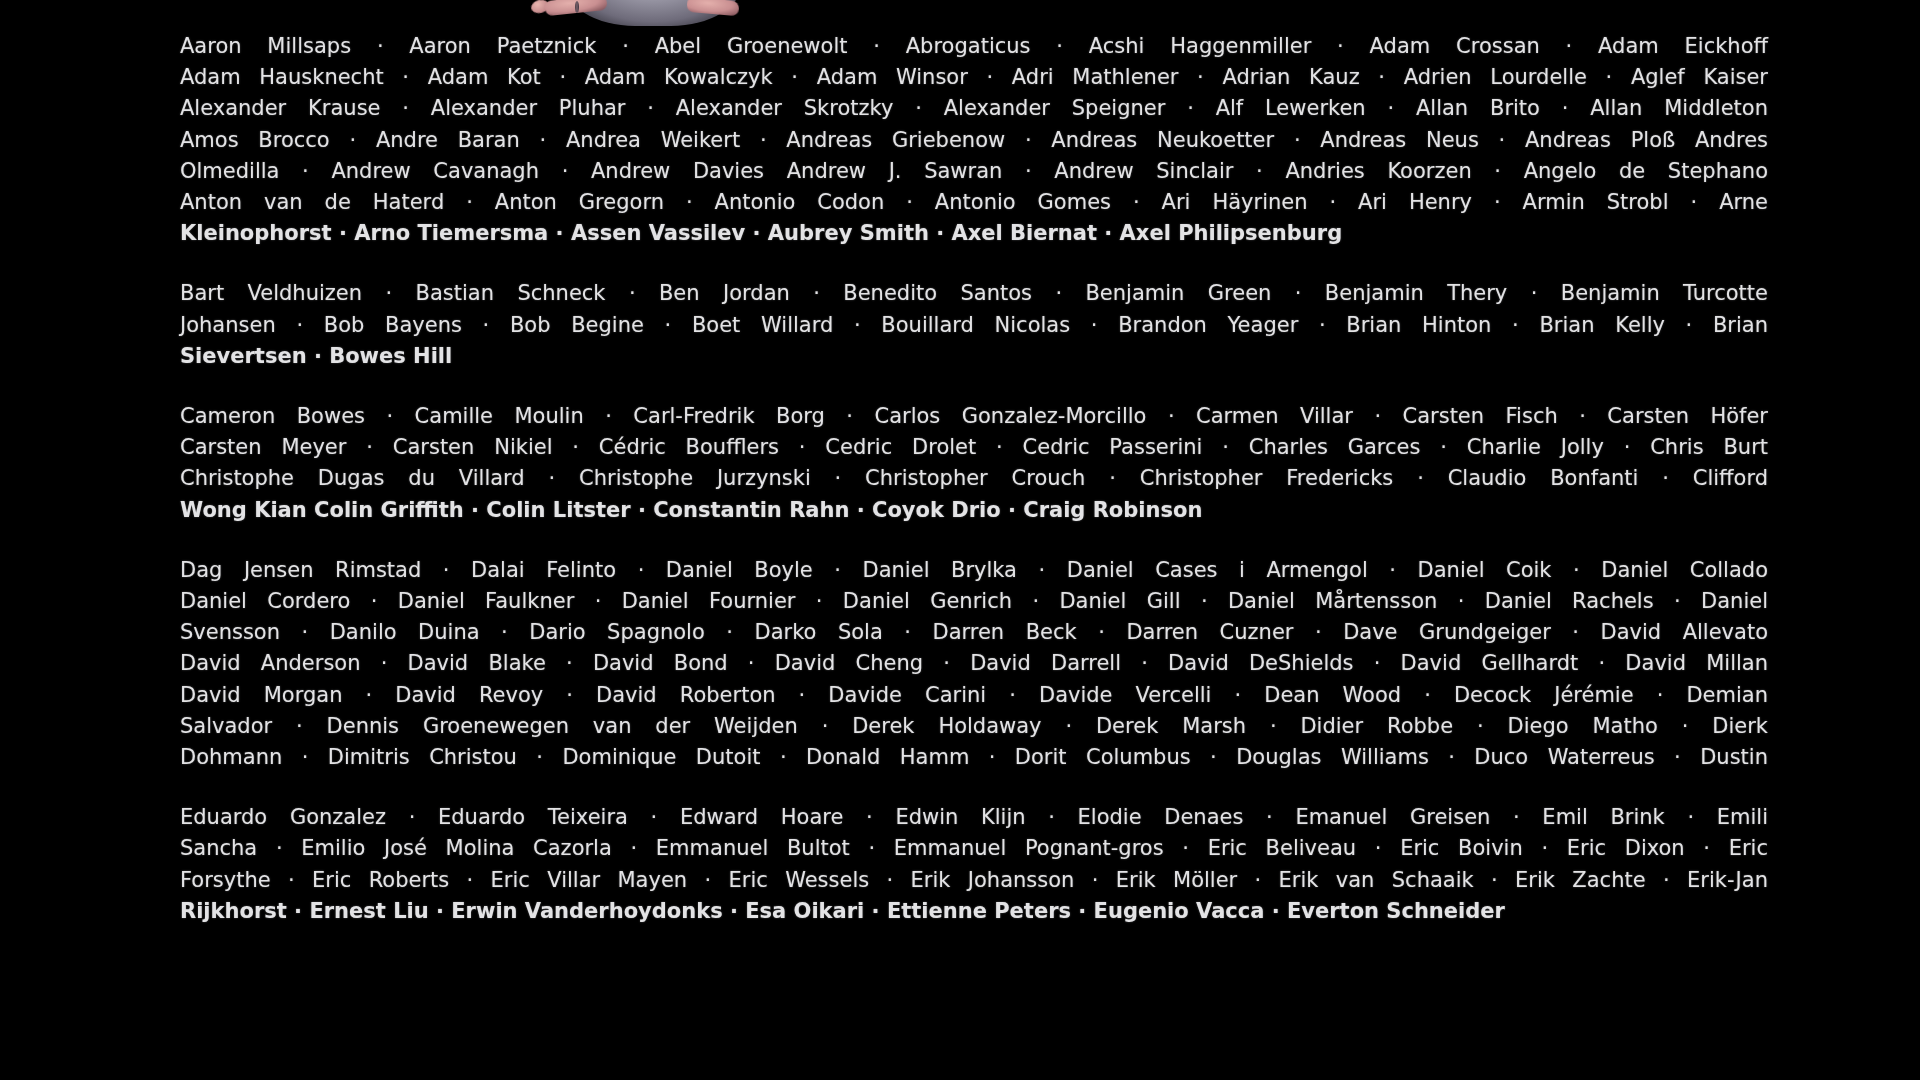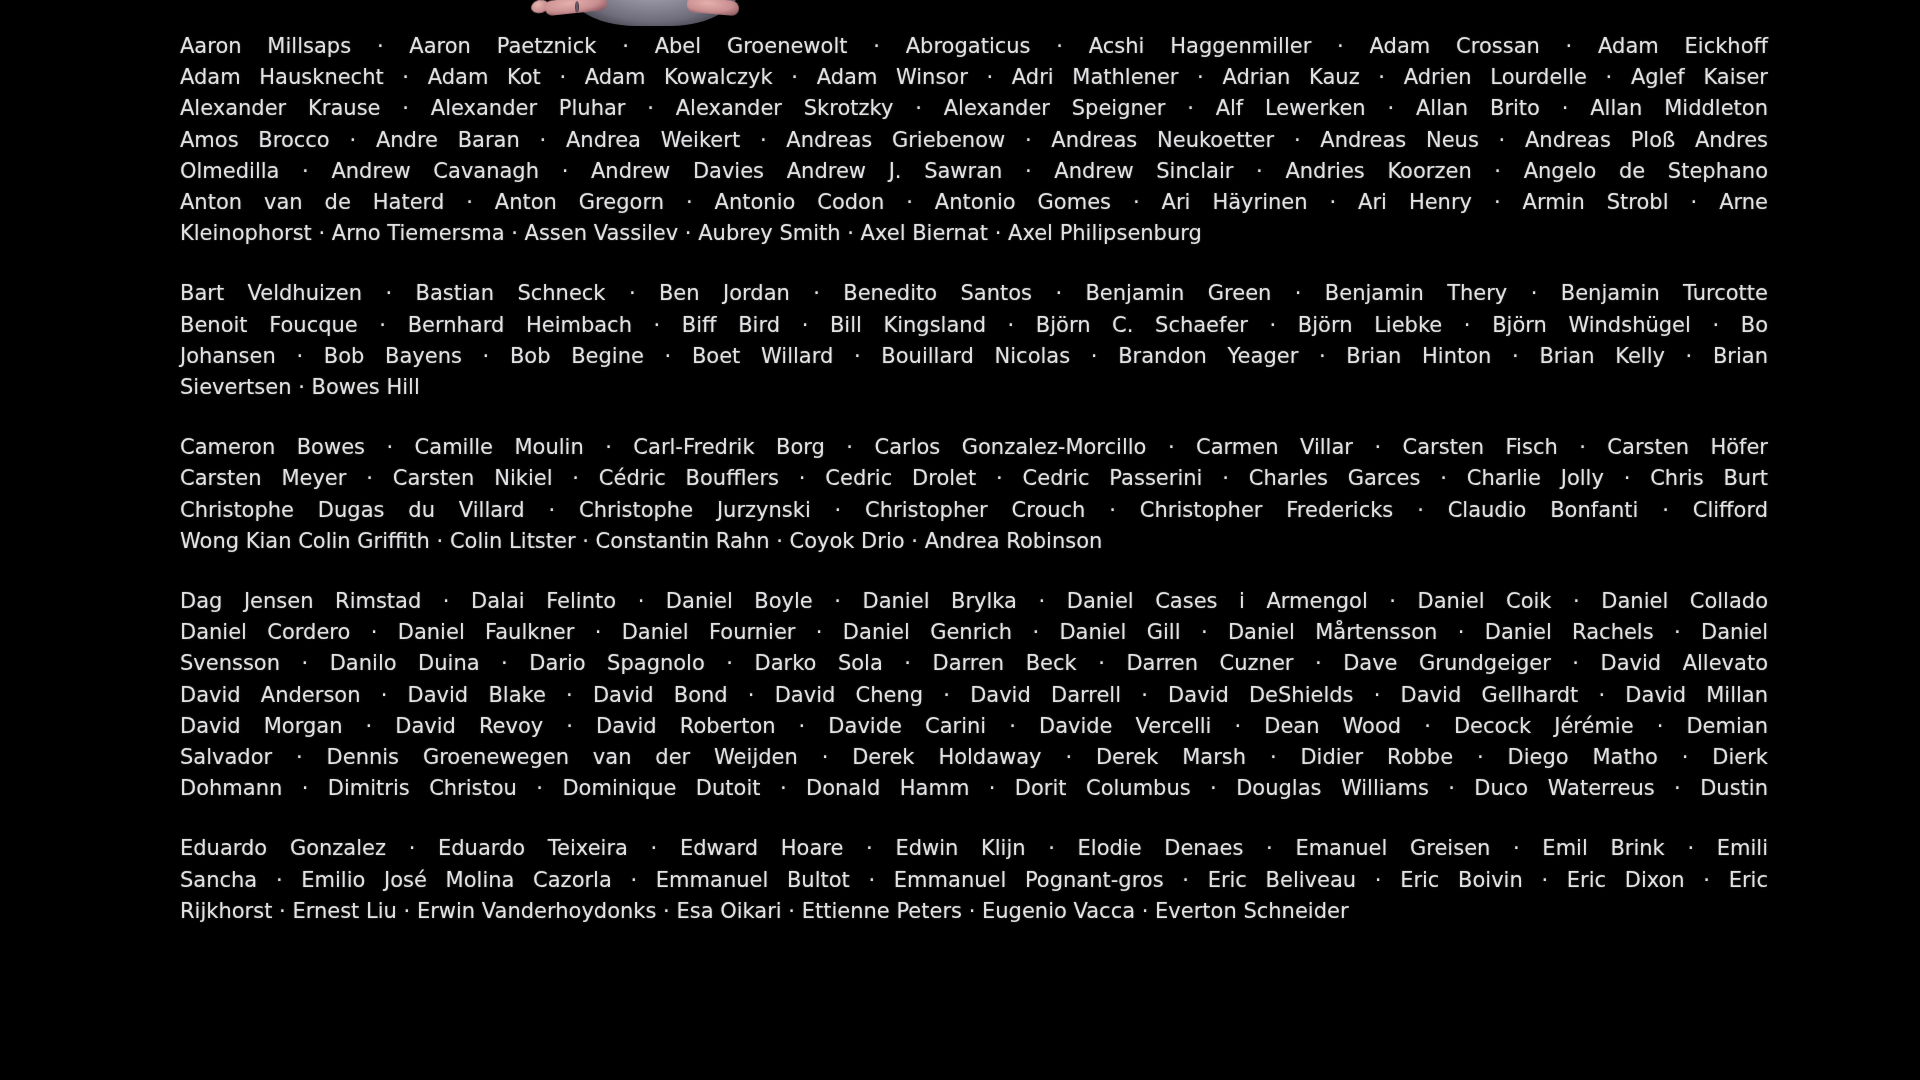--- a/index.html
+++ b/index.html
@@ -70,21 +70,21 @@
     line-height: 31.2px;
     text-shadow: 0 0 2px rgba(235,235,240,0.35);
   }
   .paragraph { margin: 0 0 29px 0; }
   .line {
     white-space: nowrap;       
     text-align: justify;
     text-align-last: justify;
     margin-left: 8px;
   }
-  .line.last { text-align-last: left; }
+  .line.last { text-align-last: left; font-weight: bold; }
   
   .line { white-space: normal; word-break: keep-all; }
 </style>
 </head>
 <body>
 
 <div class="creature">
   <div class="body"></div>
   <div class="finger f1"></div>
   <div class="paw left"></div>
@@ -97,37 +97,37 @@
       <div class="line">Aaron Millsaps · Aaron Paetznick · Abel Groenewolt · Abrogaticus · Acshi Haggenmiller · Adam Crossan · Adam Eickhoff</div>
       <div class="line">Adam Hausknecht · Adam Kot · Adam Kowalczyk · Adam Winsor · Adri Mathlener · Adrian Kauz · Adrien Lourdelle · Aglef Kaiser</div>
       <div class="line">Alexander Krause · Alexander Pluhar · Alexander Skrotzky · Alexander Speigner · Alf Lewerken · Allan Brito · Allan Middleton</div>
       <div class="line">Amos Brocco · Andre Baran · Andrea Weikert · Andreas Griebenow · Andreas Neukoetter · Andreas Neus · Andreas Ploß Andres</div>
       <div class="line">Olmedilla · Andrew Cavanagh · Andrew Davies Andrew J. Sawran · Andrew Sinclair · Andries Koorzen · Angelo de Stephano</div>
       <div class="line">Anton van de Haterd · Anton Gregorn · Antonio Codon · Antonio Gomes · Ari Häyrinen · Ari Henry · Armin Strobl · Arne</div>
       <div class="line last">Kleinophorst · Arno Tiemersma · Assen Vassilev · Aubrey Smith · Axel Biernat · Axel Philipsenburg</div>
     </div>
     <div class="paragraph">
       <div class="line">Bart Veldhuizen · Bastian Schneck · Ben Jordan · Benedito Santos · Benjamin Green · Benjamin Thery · Benjamin Turcotte</div>
-      <div class="line">Benoit Foucque · Bernhard Heimbach · Biff Bird · Bill Kingsland · Björn C. Schaefer · Björn Liebke · Björn Windshügel · Bo</div>
       <div class="line">Johansen · Bob Bayens · Bob Begine · Boet Willard · Bouillard Nicolas · Brandon Yeager · Brian Hinton · Brian Kelly · Brian</div>
       <div class="line last">Sievertsen · Bowes Hill</div>
     </div>
     <div class="paragraph">
       <div class="line">Cameron Bowes · Camille Moulin · Carl-Fredrik Borg · Carlos Gonzalez-Morcillo · Carmen Villar · Carsten Fisch · Carsten Höfer</div>
       <div class="line">Carsten Meyer · Carsten Nikiel · Cédric Boufflers · Cedric Drolet · Cedric Passerini · Charles Garces · Charlie Jolly · Chris Burt</div>
       <div class="line">Christophe Dugas du Villard · Christophe Jurzynski · Christopher Crouch · Christopher Fredericks · Claudio Bonfanti · Clifford</div>
-      <div class="line last">Wong Kian Colin Griffith · Colin Litster · Constantin Rahn · Coyok Drio · Andrea Robinson</div>
+      <div class="line last">Wong Kian Colin Griffith · Colin Litster · Constantin Rahn · Coyok Drio · Craig Robinson</div>
     </div>
     <div class="paragraph">
       <div class="line">Dag Jensen Rimstad · Dalai Felinto · Daniel Boyle · Daniel Brylka · Daniel Cases i Armengol · Daniel Coik · Daniel Collado</div>
       <div class="line">Daniel Cordero · Daniel Faulkner · Daniel Fournier · Daniel Genrich · Daniel Gill · Daniel Mårtensson · Daniel Rachels · Daniel</div>
       <div class="line">Svensson · Danilo Duina · Dario Spagnolo · Darko Sola · Darren Beck · Darren Cuzner · Dave Grundgeiger · David Allevato</div>
       <div class="line">David Anderson · David Blake · David Bond · David Cheng · David Darrell · David DeShields · David Gellhardt · David Millan</div>
       <div class="line">David Morgan · David Revoy · David Roberton · Davide Carini · Davide Vercelli · Dean Wood · Decock Jérémie · Demian</div>
       <div class="line">Salvador · Dennis Groenewegen van der Weijden · Derek Holdaway · Derek Marsh · Didier Robbe · Diego Matho · Dierk</div>
       <div class="line">Dohmann · Dimitris Christou · Dominique Dutoit · Donald Hamm · Dorit Columbus · Douglas Williams · Duco Waterreus · Dustin</div>
     </div>
     <div class="paragraph">
       <div class="line">Eduardo Gonzalez · Eduardo Teixeira · Edward Hoare · Edwin Klijn · Elodie Denaes · Emanuel Greisen · Emil Brink · Emili</div>
       <div class="line">Sancha · Emilio José Molina Cazorla · Emmanuel Bultot · Emmanuel Pognant-gros · Eric Beliveau · Eric Boivin · Eric Dixon · Eric</div>
+      <div class="line">Forsythe · Eric Roberts · Eric Villar Mayen · Eric Wessels · Erik Johansson · Erik Möller · Erik van Schaaik · Erik Zachte · Erik-Jan</div>
       <div class="line last">Rijkhorst · Ernest Liu · Erwin Vanderhoydonks · Esa Oikari · Ettienne Peters · Eugenio Vacca · Everton Schneider</div>
     </div>
   </div>
 
 </body></html>

